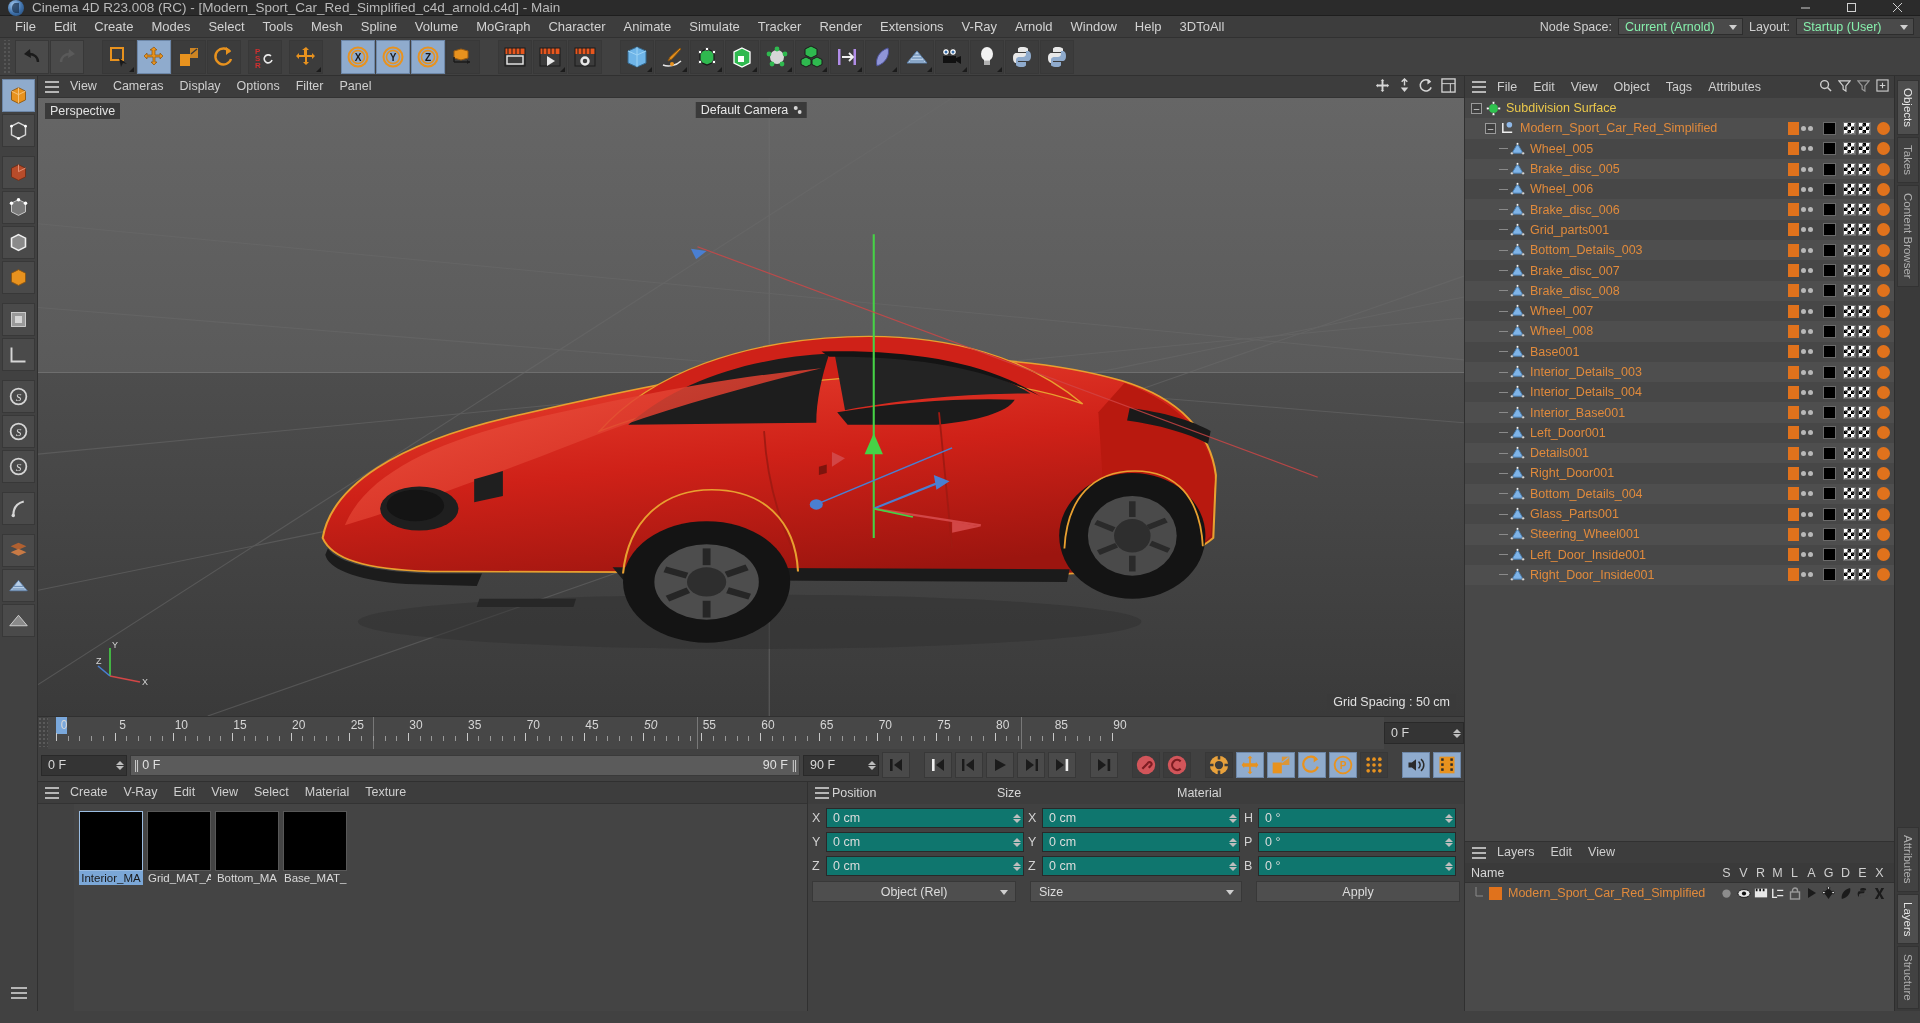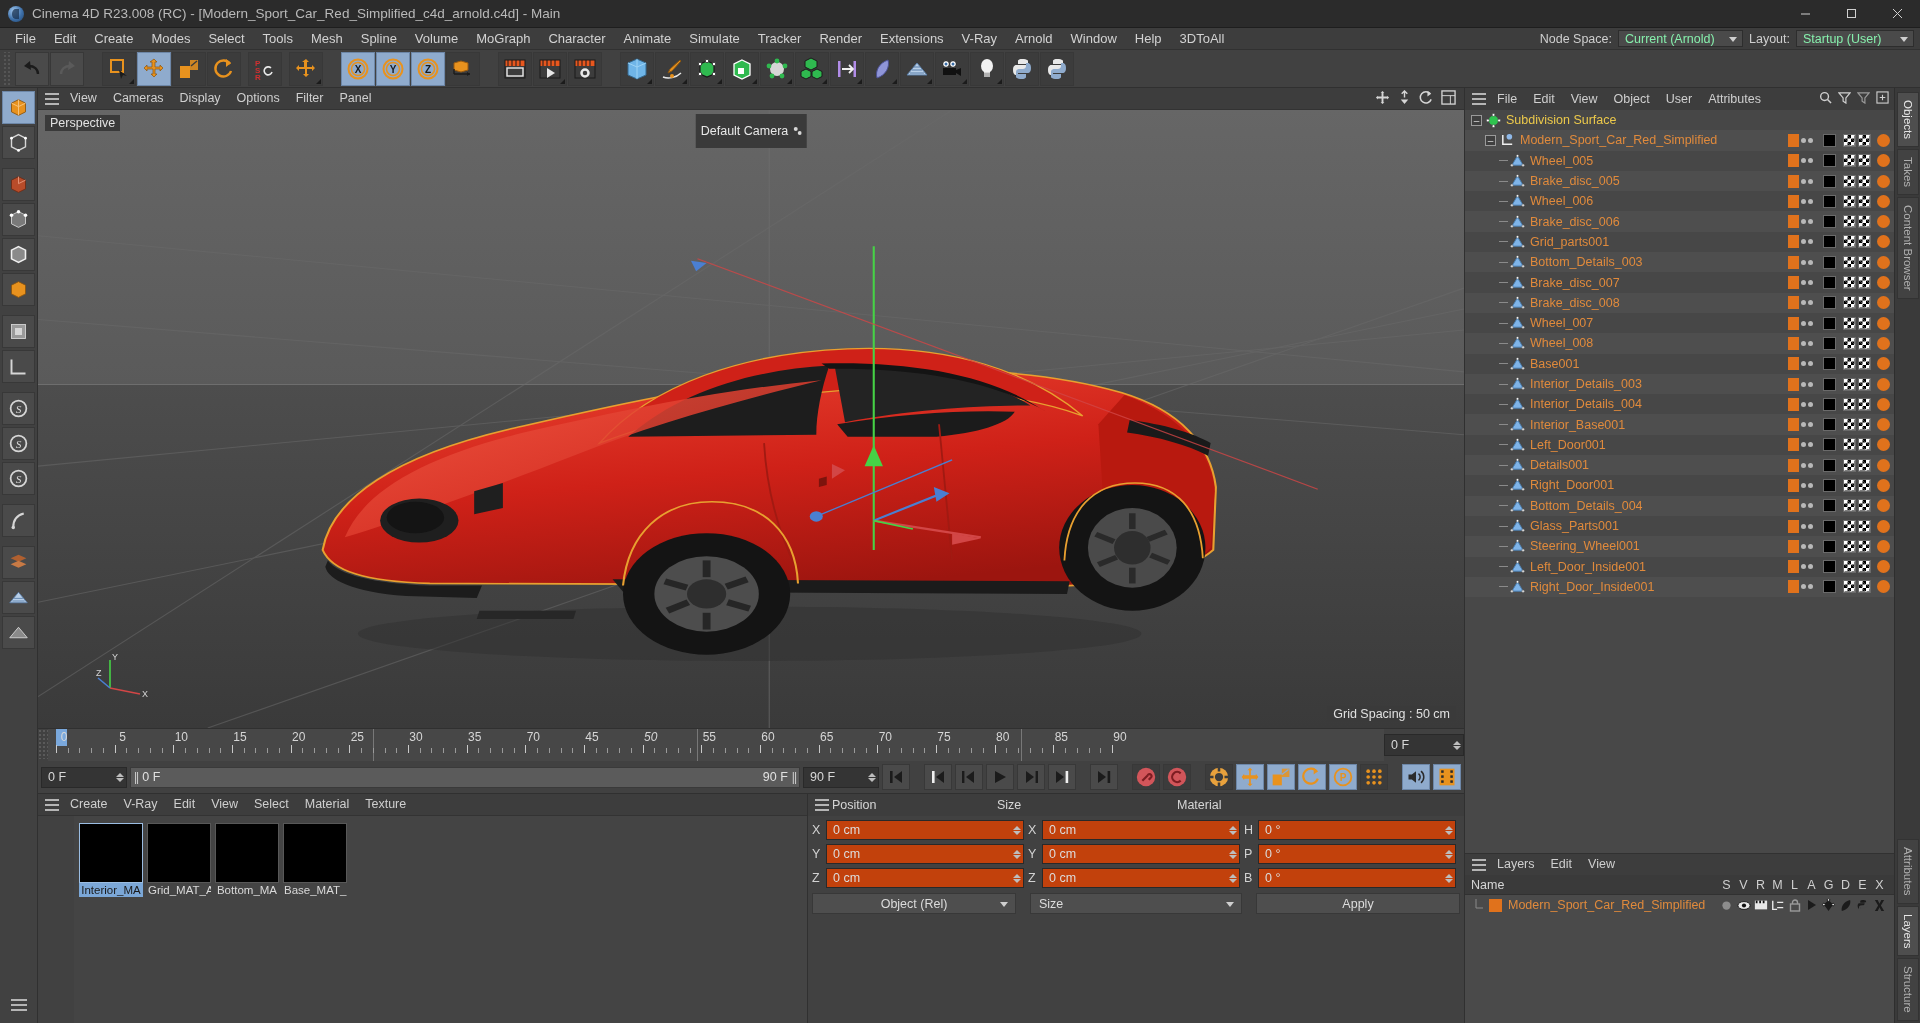--- a/index.html
+++ b/index.html
@@ -8,21 +8,21 @@
     background:#3a3a3a;
     font-family:"Liberation Sans", sans-serif;
     font-size:13px;
     color:#c8c8c8;
     -webkit-font-smoothing:antialiased;
   }
   .app { position:relative; width:1920px; height:1023px; background:#414141; }
 
   
   .titlebar {
-    height:28px; background:#2b2b2b; display:flex; align-items:center;
+    height:16px; background:#2b2b2b; display:flex; align-items:center;
     border-bottom:1px solid #1e1e1e;
   }
   .c4d-logo {
     width:16px;height:16px;margin:0 8px 0 8px;border-radius:50%;
     background:radial-gradient(circle at 35% 30%, #9fc6ee 0%, #3d6fa8 55%, #21456f 100%);
     position:relative; flex:none;
   }
   .c4d-logo:after{content:"";position:absolute;left:4px;top:3px;width:7px;height:10px;
     border-radius:50% 0 0 50%;background:#1b3350;opacity:.75;}
   .title-text { color:#b9b9b9; font-size:13.5px; white-space:nowrap; }
@@ -88,21 +88,21 @@
   .hamb{width:20px;height:16px;display:flex;flex-direction:column;justify-content:center;gap:3px;
     padding:0 3px;flex:none;}
   .hamb i{display:block;height:2px;background:#b5b5b5;}
   .pm-item{padding:1px 8px;font-size:12.5px;color:#cfcfcf;line-height:17px;}
   .pm-right{margin-left:auto;display:flex;align-items:center;gap:7px;padding-right:8px;}
   .viewport{flex:1;position:relative;overflow:hidden;
     background:linear-gradient(180deg,#606060 0%,#5d5d5d 45%,#4e4e4e 48%,#3f3f3f 100%);}
   .vp-label{position:absolute;left:7px;top:5px;font-size:12.5px;color:#e2e2e2;
     background:#3a3a3a;padding:1px 5px;}
   .vp-cam{position:absolute;left:50%;transform:translateX(-50%);top:4px;font-size:12.5px;color:#e8e8e8;
-    background:#3a3a3a;padding:10px 5px;display:flex;align-items:center;gap:4px;}
+    background:#3a3a3a;padding:1px 5px;display:flex;align-items:center;gap:4px;}
   .vp-grid{position:absolute;right:8px;bottom:6px;font-size:12.5px;color:#e0e0e0;
     background:#3a3a3a;padding:1px 6px;}
   .axis-gizmo{position:absolute;left:58px;bottom:28px;width:58px;height:48px;}
 
   
   .tl{background:#414141;border-top:1px solid #303030;}
   .tl-ruler{height:32px;position:relative;display:flex;align-items:flex-start;}
   .tl-dots{width:10px;height:30px;flex:none;
     background-image:radial-gradient(#5a5a5a 1px,transparent 1px);background-size:4px 4px;}
   .tl-track{position:relative;flex:1;height:32px;background:#474747;}
@@ -137,21 +137,21 @@
   .mat .nm{font-size:11.5px;color:#d9d9d9;text-align:center;overflow:hidden;white-space:nowrap;
     padding:1px 1px;}
   .mat.sel .nm{background:#7ba7d7;color:#1a1a1a;}
   .mat.sel .thumb{border-color:#9bbde2;}
   .coord-panel{flex:1;display:flex;flex-direction:column;}
   .coord-head{height:22px;background:#3d3d3d;display:flex;align-items:center;padding-left:4px;}
   .cp-title{font-size:12.5px;color:#d6d6d6;}
   .coord-grid{flex:1;background:#414141;padding:3px 4px;}
   .crow{display:flex;align-items:center;height:22px;margin-bottom:2px;}
   .clab{width:14px;font-size:12.5px;color:#d2d2d2;text-align:left;}
-  .cfield{flex:1;height:20px;background:#c2410c;border:1px solid #292929;display:flex;align-items:center;
+  .cfield{flex:1;height:20px;background:#0f766e;border:1px solid #292929;display:flex;align-items:center;
     padding:0 2px 0 6px;font-size:12.5px;color:#dcdcdc;margin-right:4px;}
   .crow2{display:flex;gap:14px;padding-top:2px;text-align:right;}
   .cbtn{flex:1;height:21px;background:#4e4e4e;border:1px solid #383838;display:flex;align-items:center;
     justify-content:center;font-size:12.5px;color:#dcdcdc;position:relative;}
   .cbtn.dd:after{content:"";position:absolute;right:7px;top:8px;
     border-left:4px solid transparent;border-right:4px solid transparent;border-top:5px solid #cfcfcf;}
 
   
   .right{width:430px;background:#414141;display:flex;flex-direction:column;
     border-left:1px solid #303030;}
@@ -1196,21 +1196,21 @@
       <div class="om-menu">
         <div class="hamb">
             <i></i>
             <i></i>
             <i></i>
           </div>
         <div class="pm-item">File</div>
         <div class="pm-item">Edit</div>
         <div class="pm-item">View</div>
         <div class="pm-item">Object</div>
-        <div class="pm-item">User</div>
+        <div class="pm-item">Tags</div>
         <div class="pm-item">Attributes</div>
         <div class="om-right">
           <span>
             <svg width="13" height="13" viewBox="0 0 14 14">
                 <circle cx="6" cy="6" r="4.2" fill="none" stroke="#cfcfcf" stroke-width="1.5"></circle>
                 <path d="M9.2 9.2L13 13" stroke="#cfcfcf" stroke-width="1.6"></path>
               </svg>
           </span>
           <span>
             <svg width="13" height="13" viewBox="0 0 14 14">

